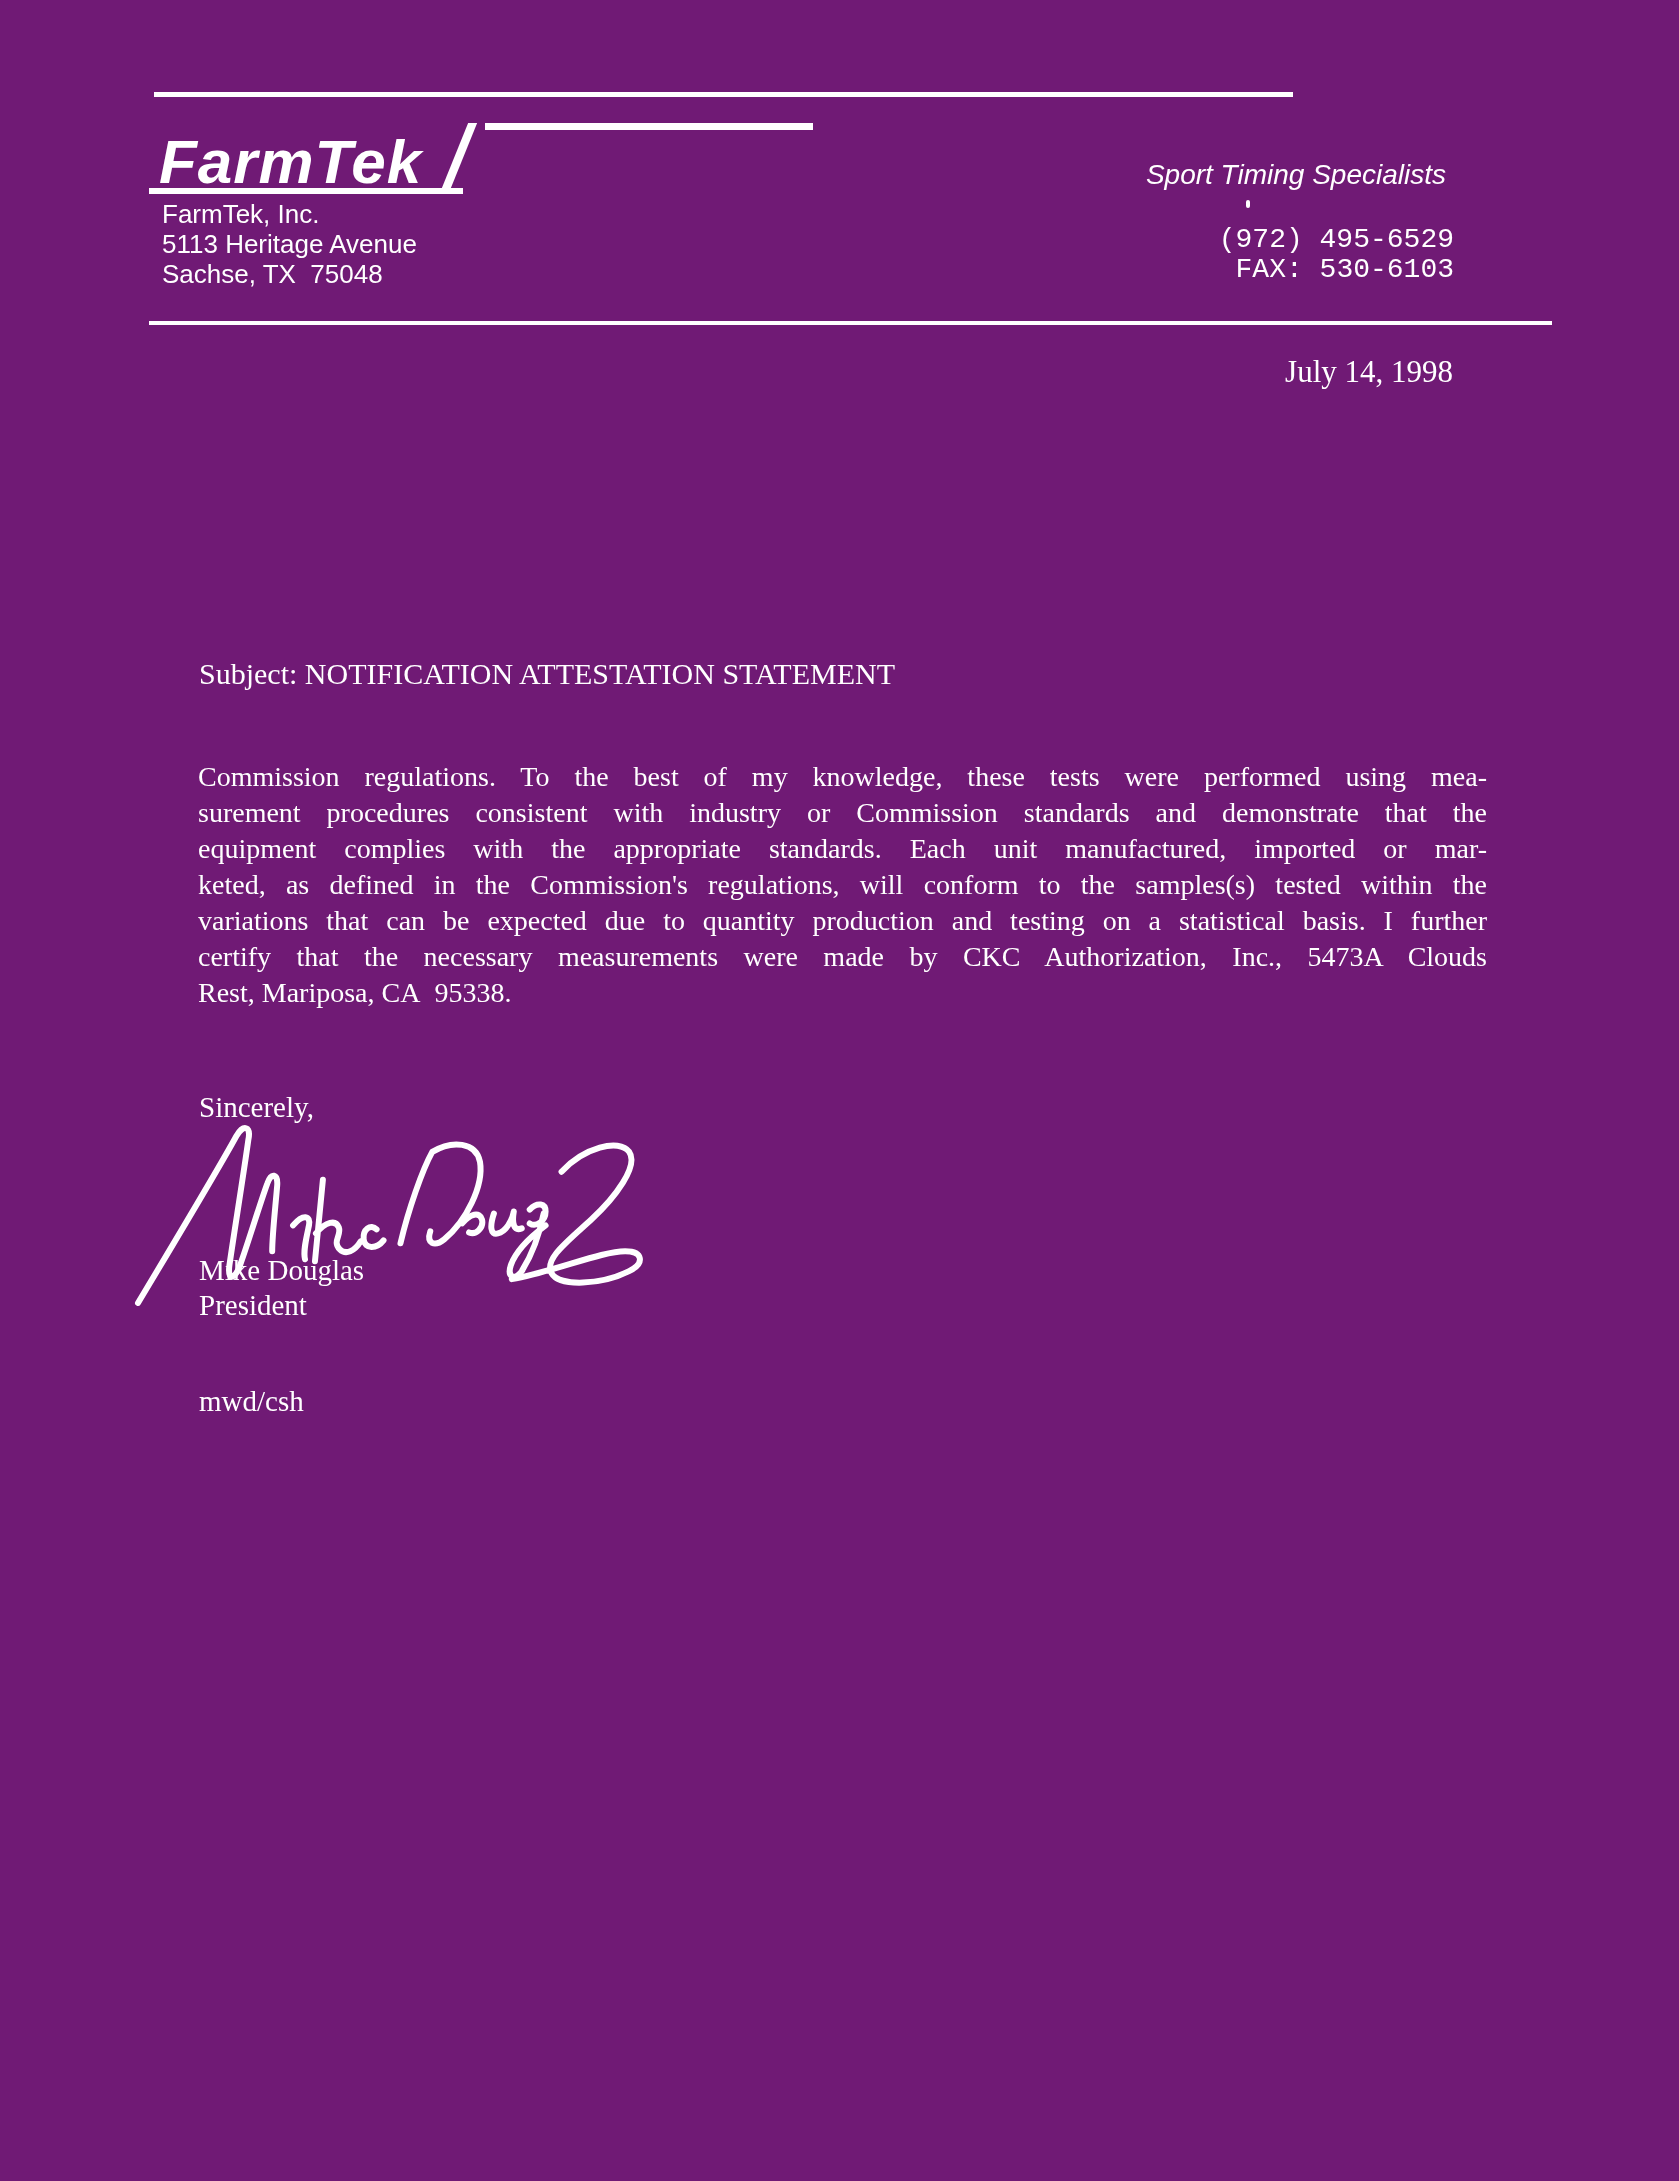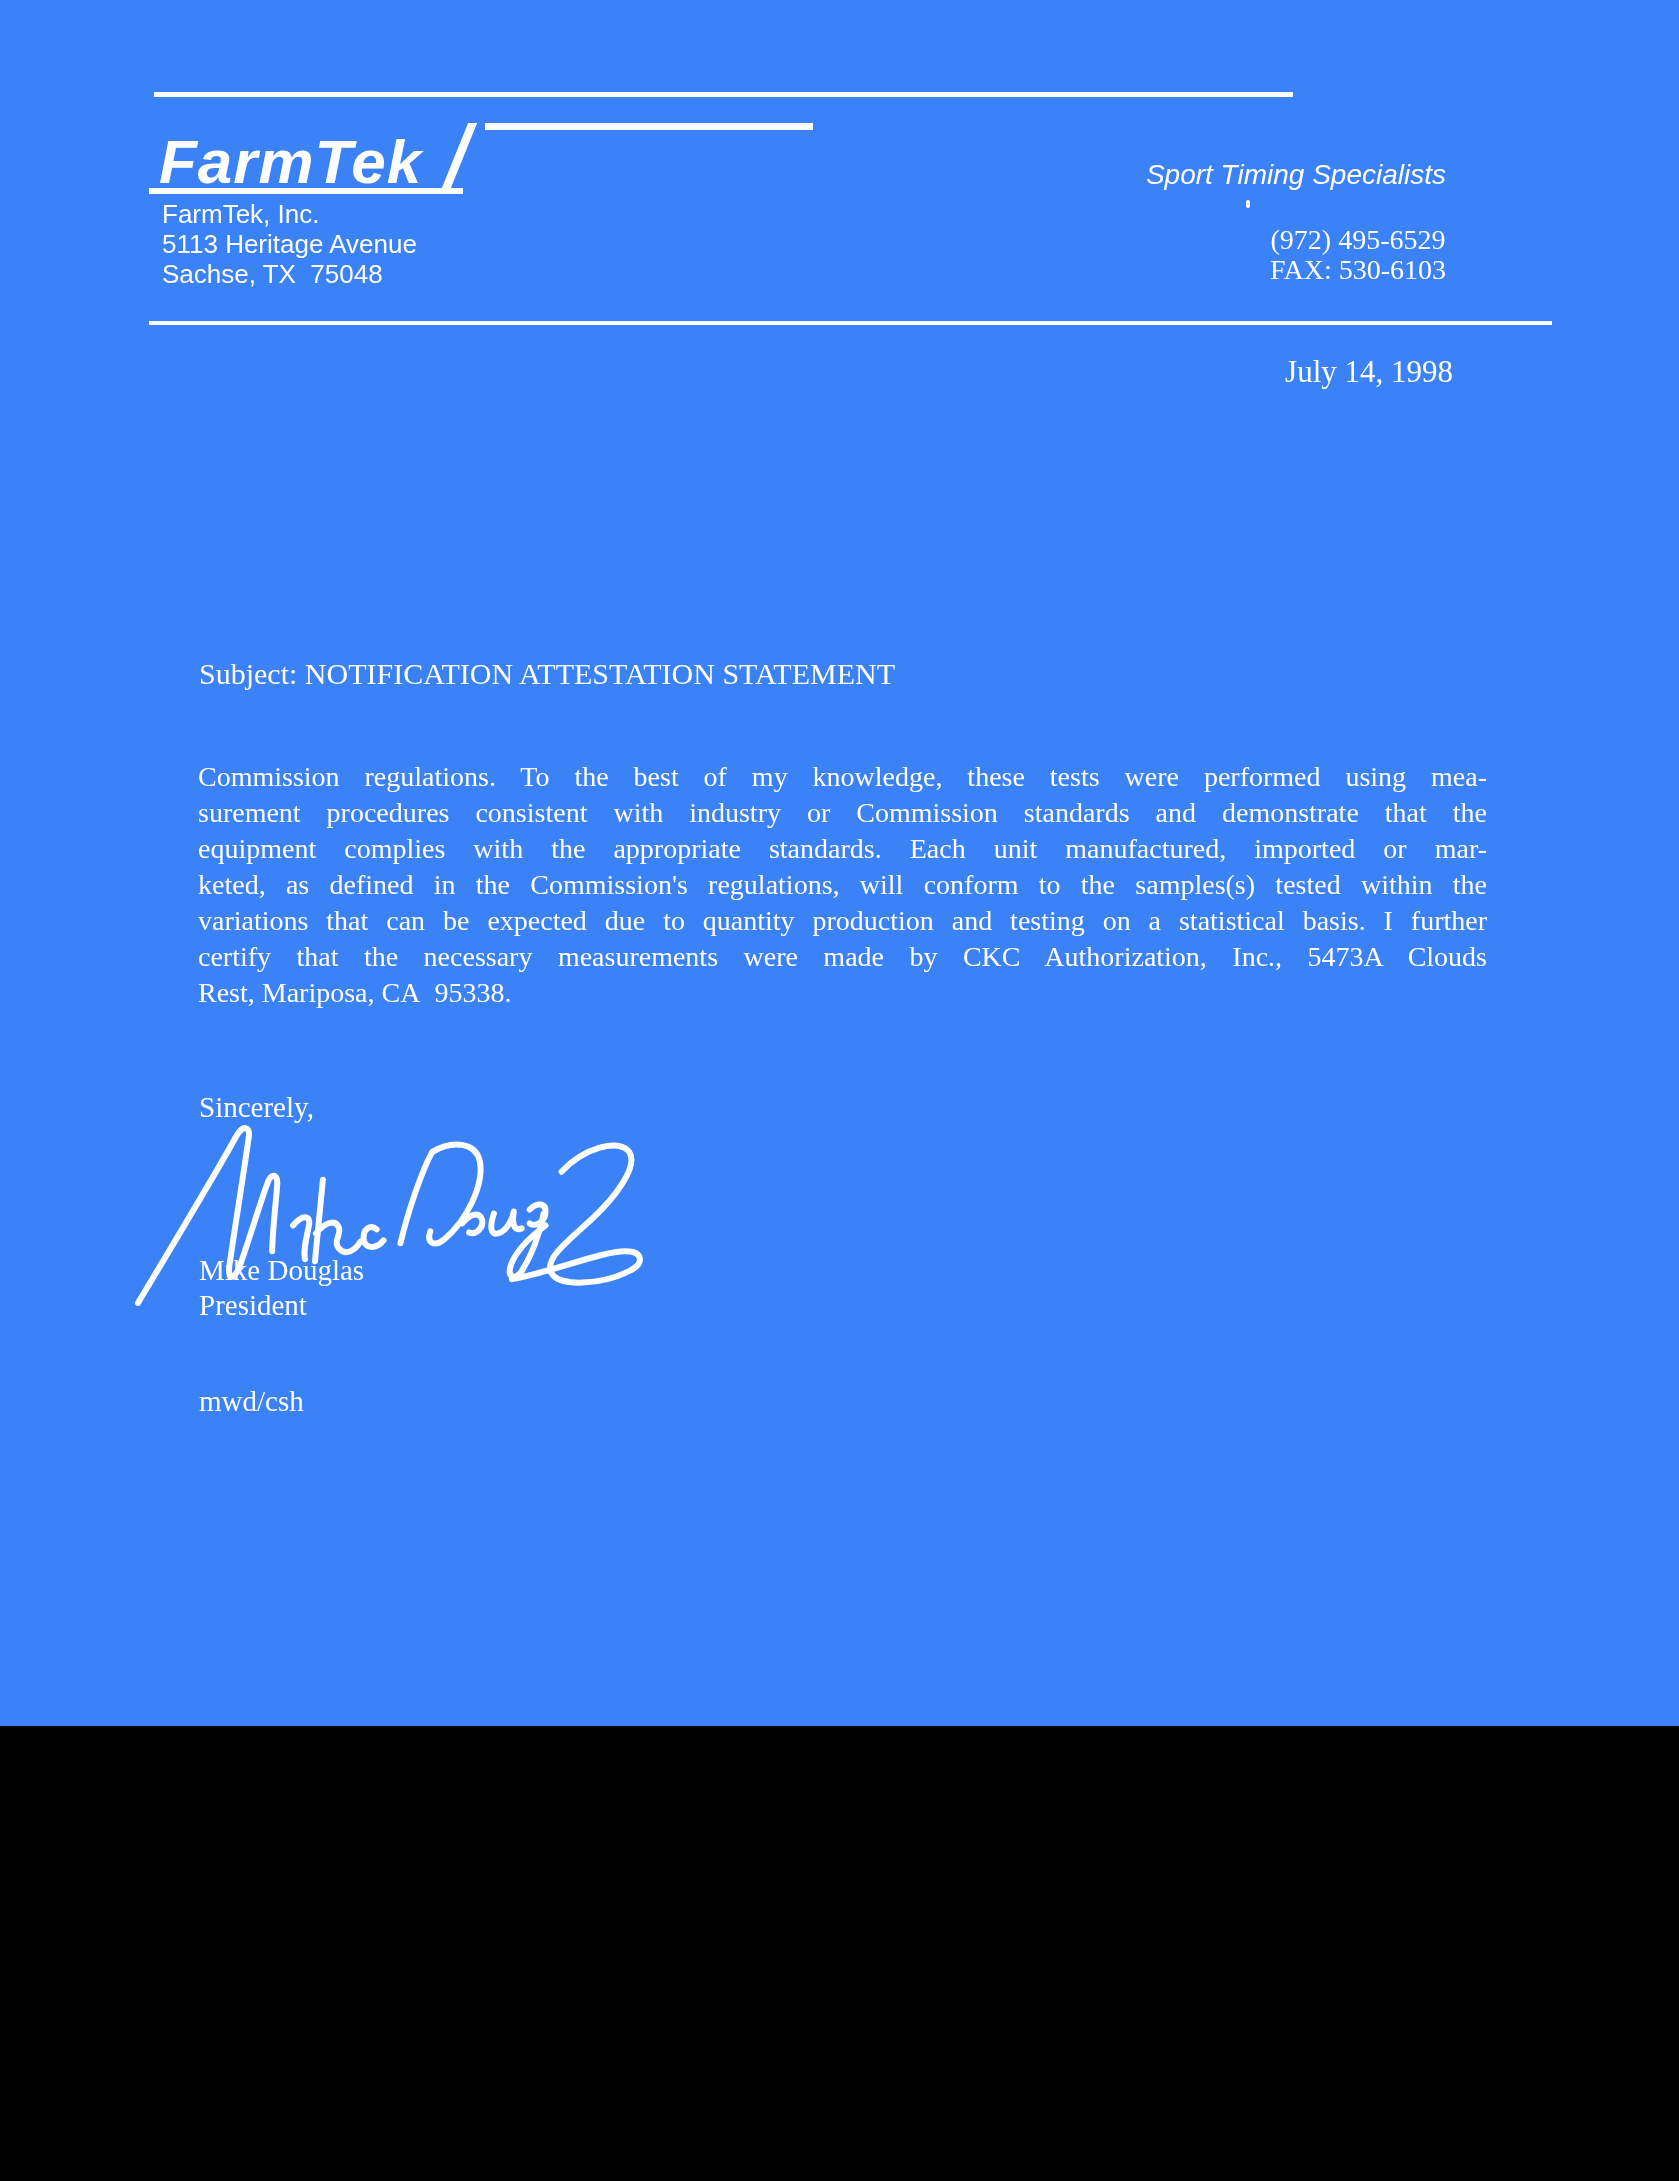--- a/index.html
+++ b/index.html
@@ -1,20 +1,20 @@
 <!DOCTYPE html>
 <html><head>
 <meta charset="utf-8">
 <style>
   * { margin:0; padding:0; box-sizing:border-box; }
   html,body { background:#000; }
   .page {
     position:relative;
-    width:1680px; height:1726px;
-    background:#3b82f6;
+    width:1680px; height:2181px;
+    background:#701a75;
     color:#ffffff;
     overflow:hidden;
     font-family:"Liberation Serif", serif;
   }
   .abs { position:absolute; }
 
   
   .lh-topline { left:154px; top:92px; width:1139px; height:5px; background:#fff; }
   .logo-word {
     left:159px; top:131px;
@@ -34,24 +34,24 @@
     font-family:"Liberation Sans", sans-serif;
     font-size:26px; line-height:30px;
     white-space:pre-wrap;
   }
   .tagline {
     top:159px; right:234px;
     font-family:"Liberation Sans", sans-serif;
     font-style:italic; font-size:28px;
   }
   .phone-block {
-    top:225px; right:234px;
-    font-family:Liberation Serif, serif;
+    top:225px; right:226px;
+    font-family:Liberation Mono, monospace;
     font-size:28px; line-height:30px;
-    text-align:center; white-space:pre-wrap;
+    text-align:right; white-space:pre-wrap;
   }
   .artifact-dot { left:1246px; top:200px; width:4px; height:8px; background:#fff; border-radius:2px; }
 
   .rule2 { left:149px; top:321px; width:1403px; height:4px; background:#fff; }
 
   
   .dateline { top:354px; right:227px; font-size:31px; }
   .recipient { left:199px; top:458px; font-size:29px; line-height:33px; white-space:pre-wrap; }
   .subject { left:199px; top:657px; font-size:30px; }
 

